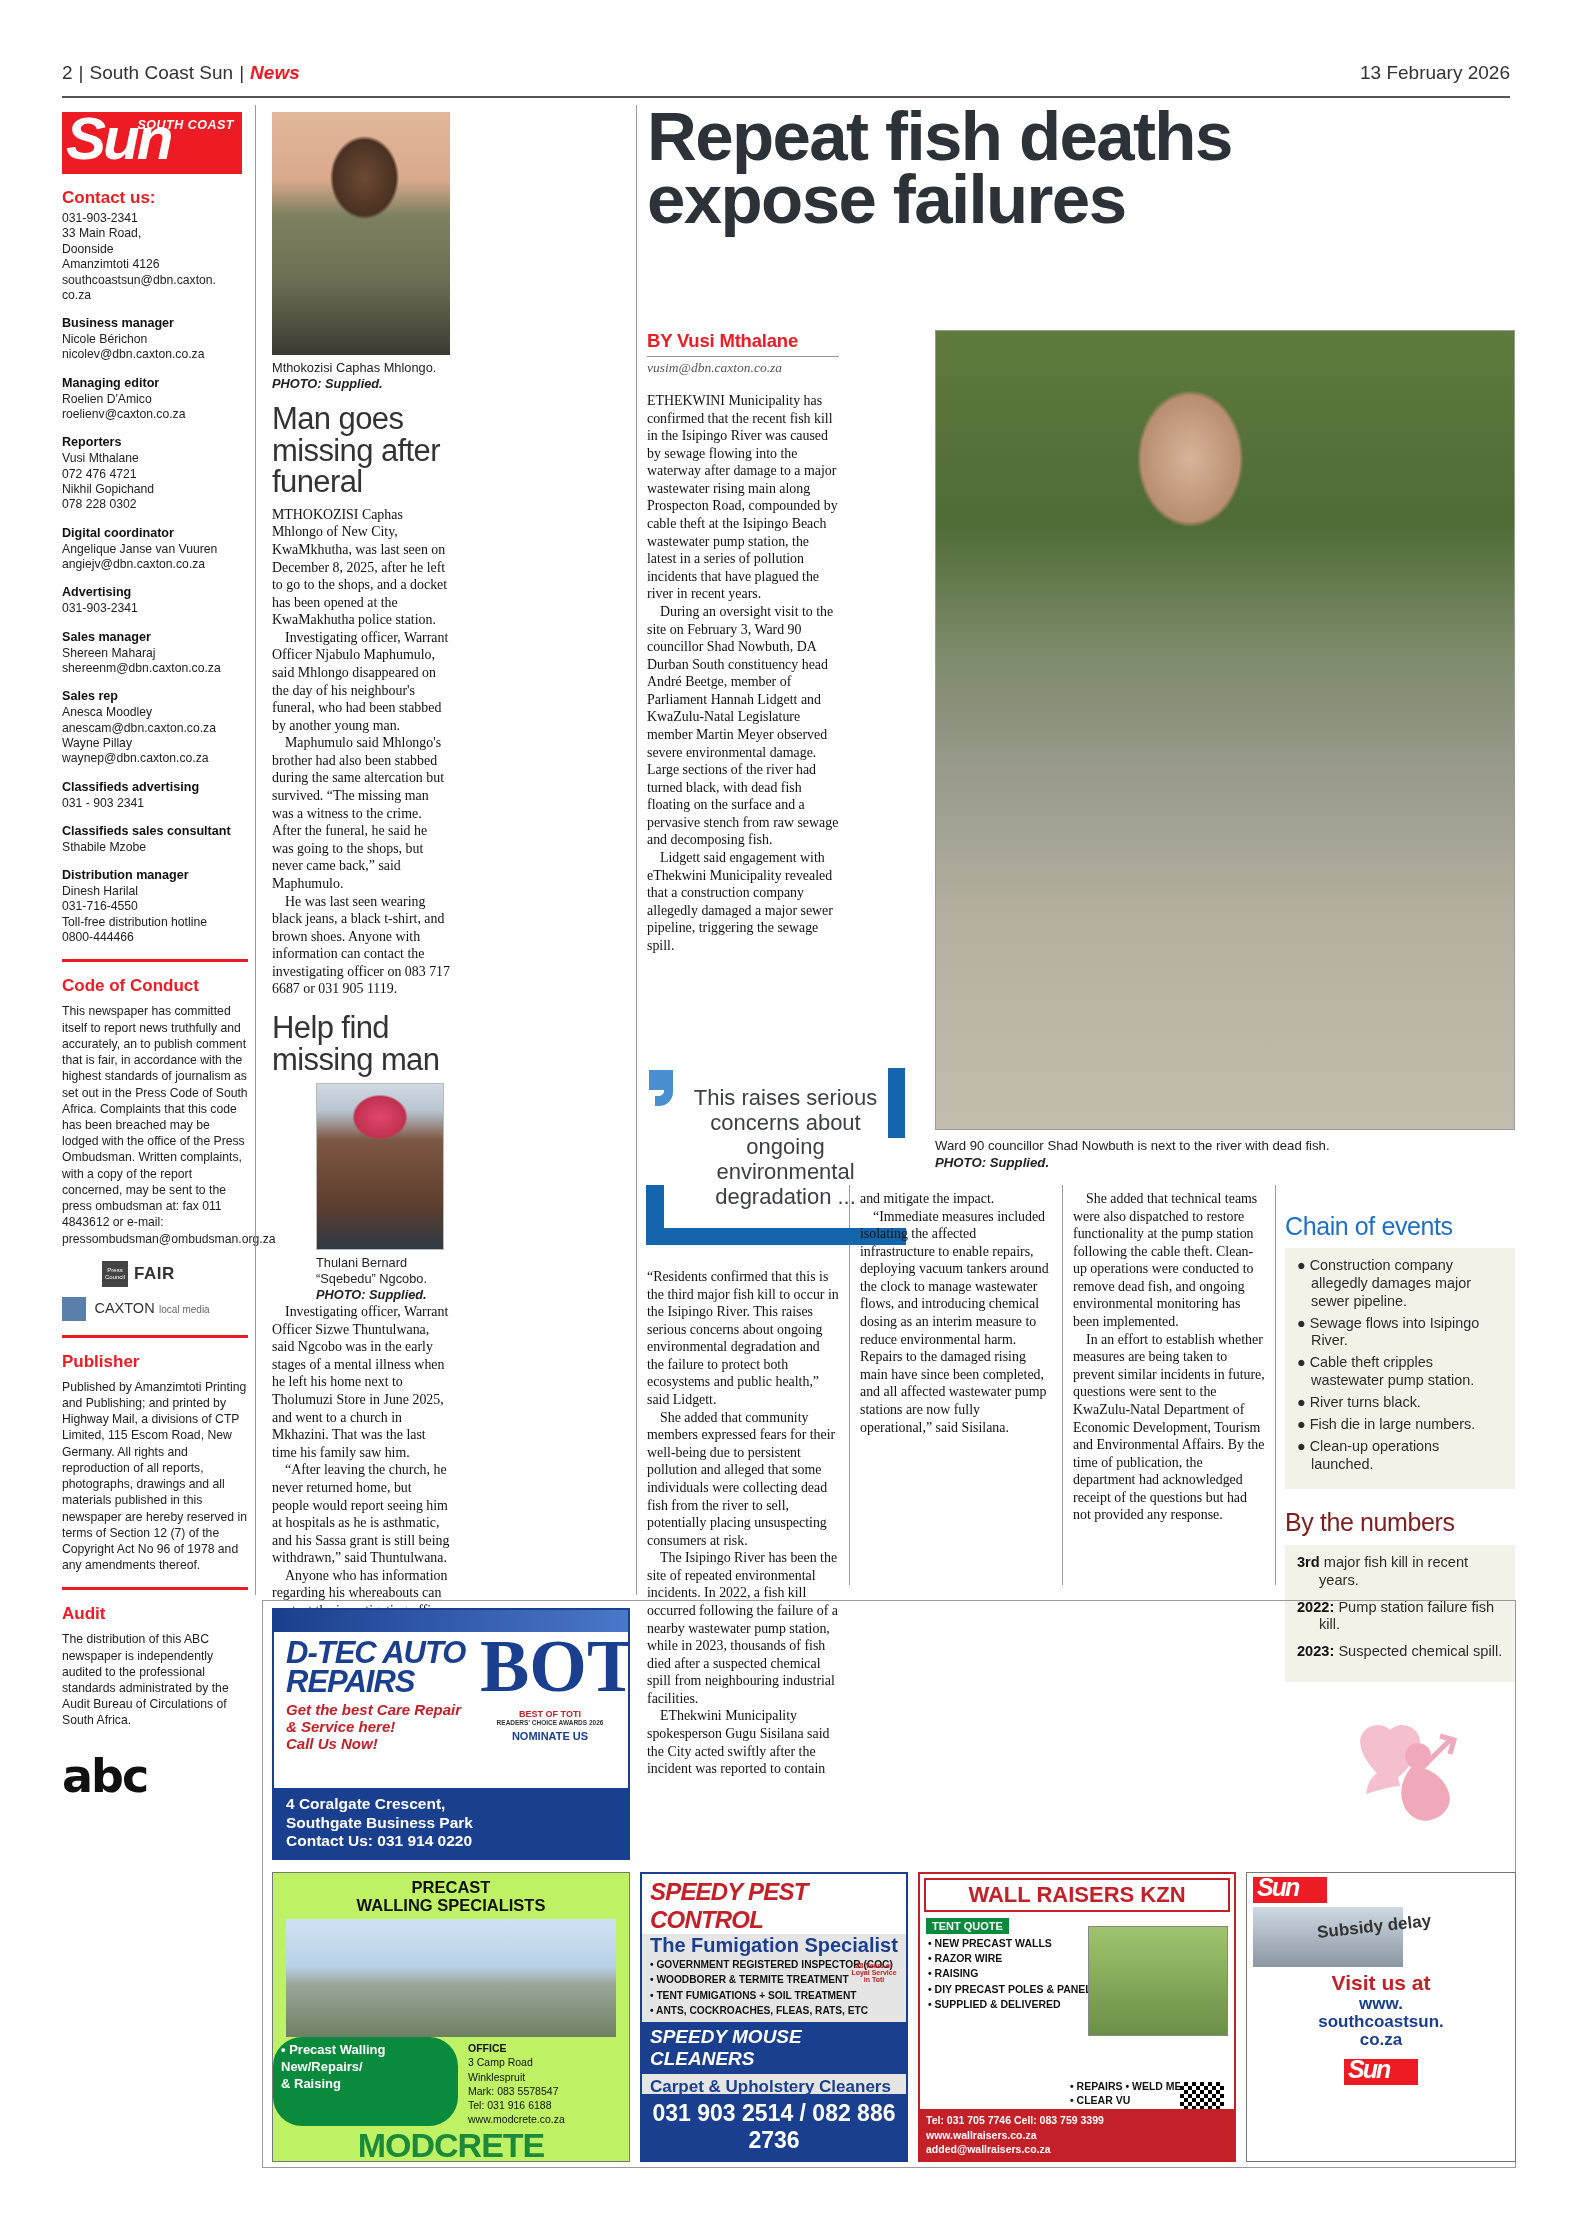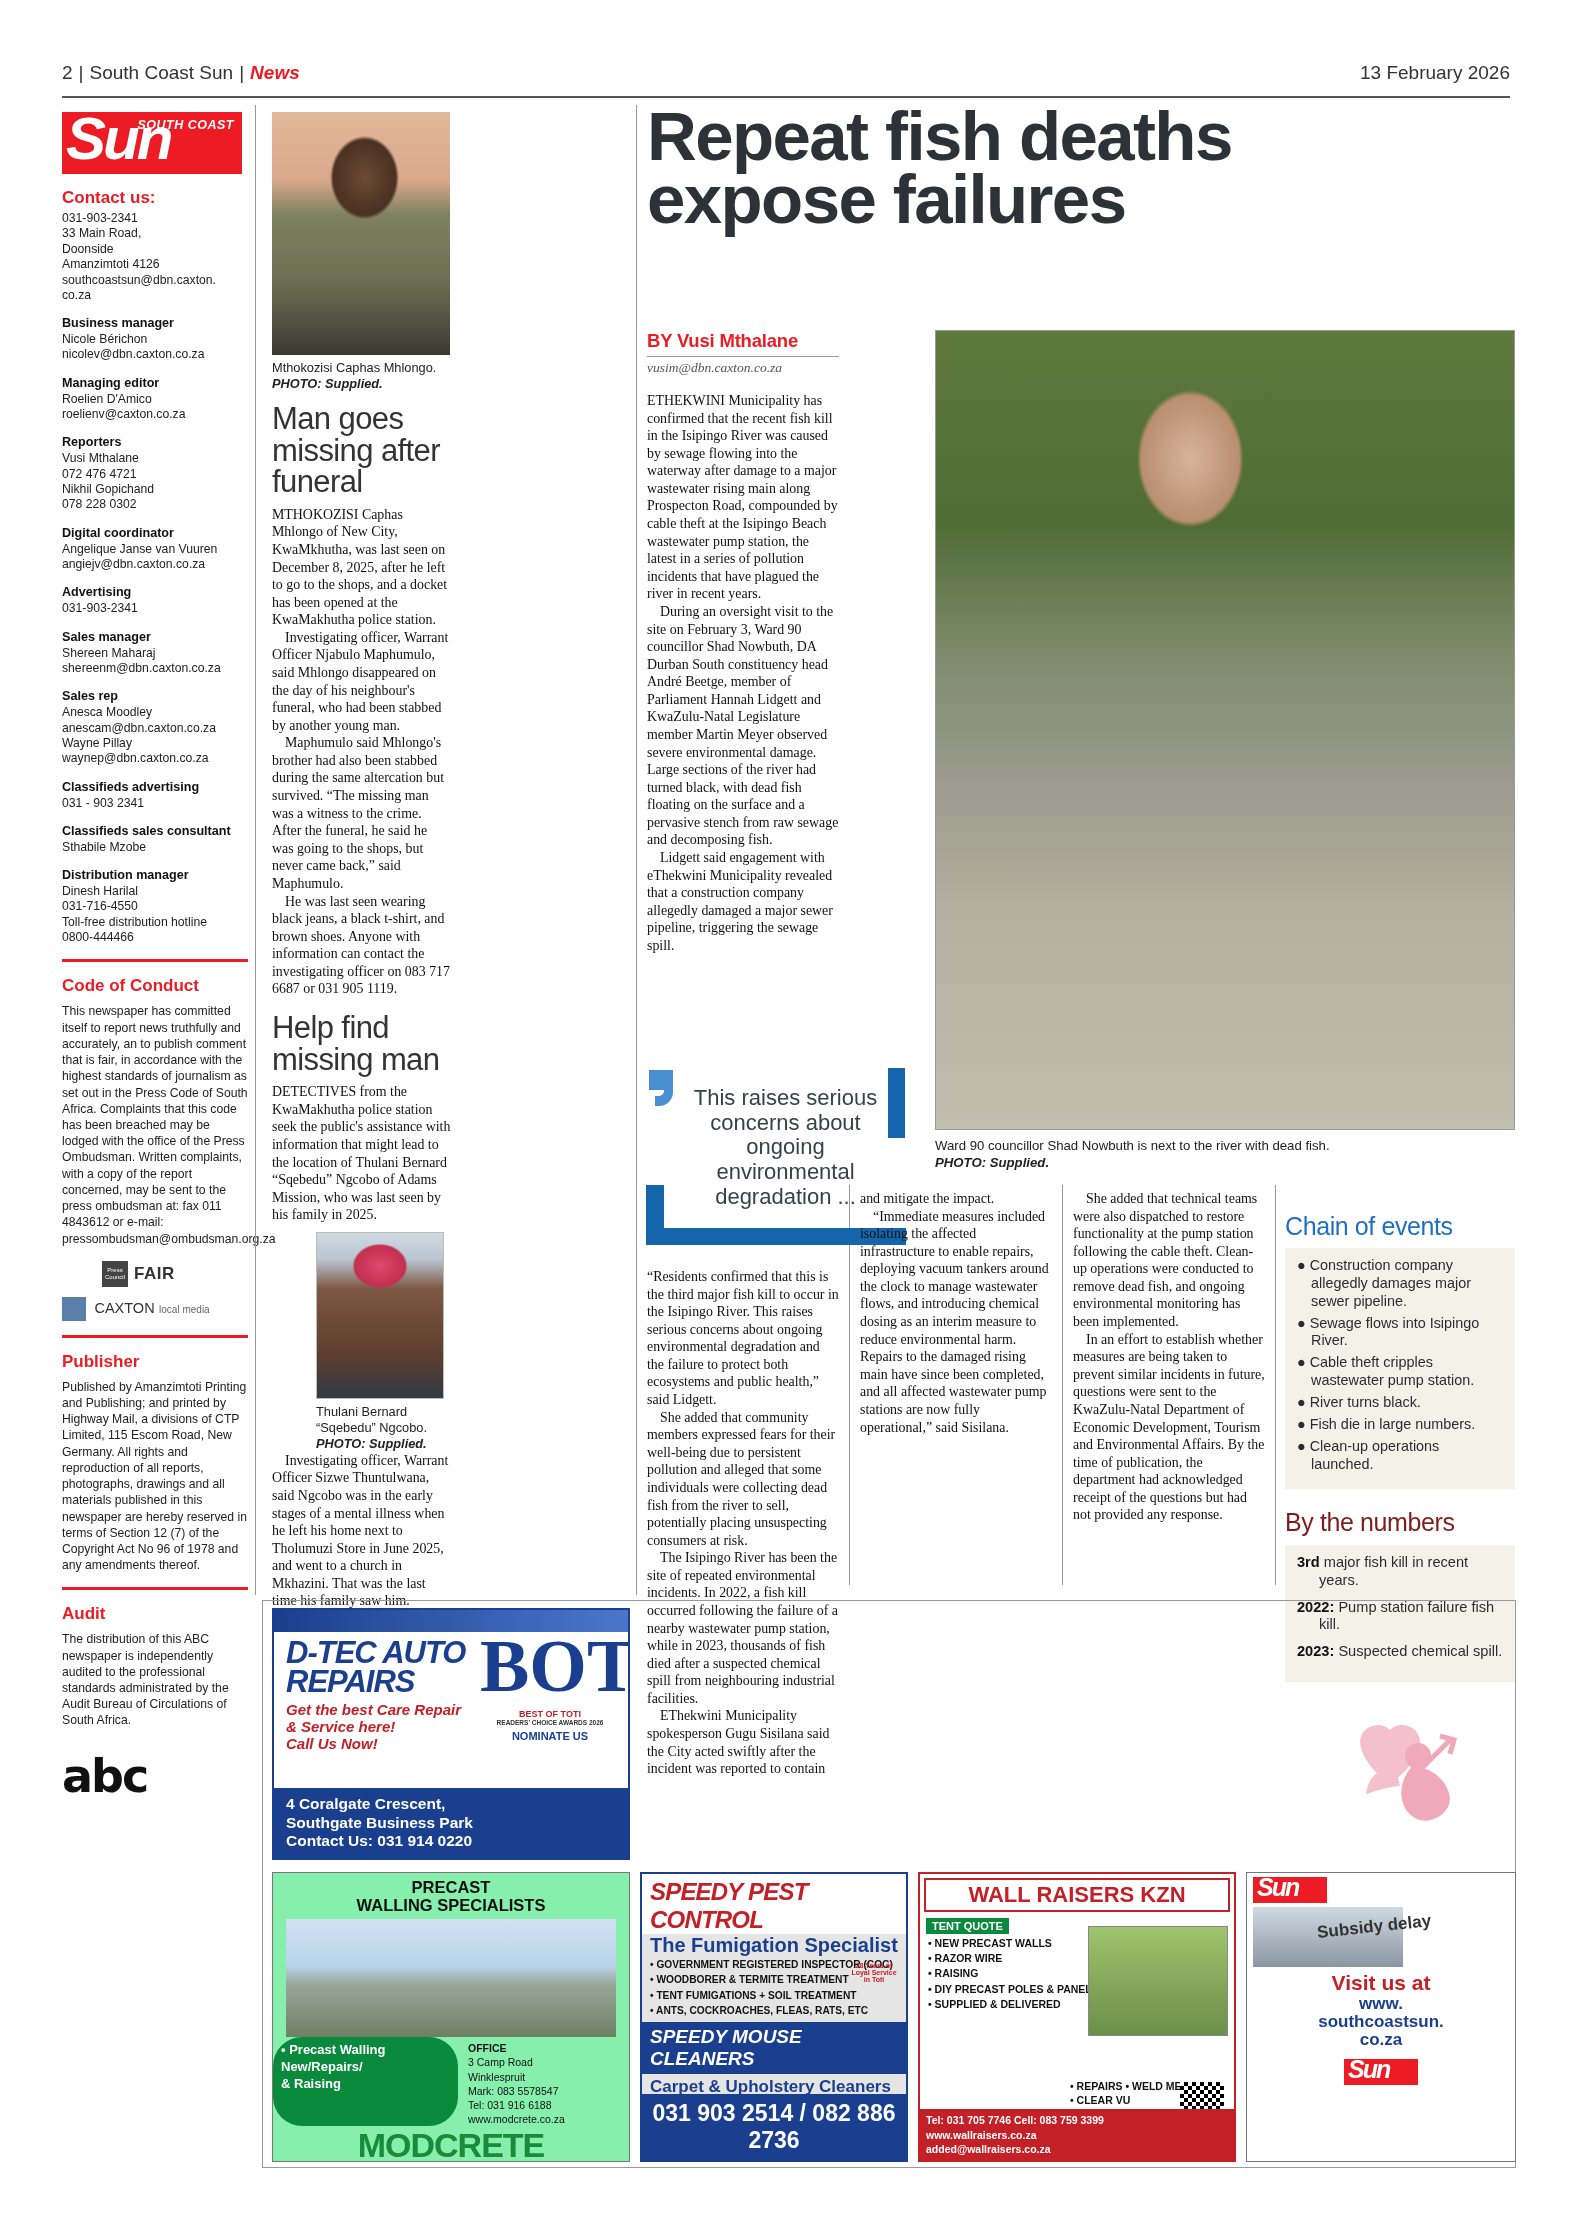--- a/index.html
+++ b/index.html
@@ -171,21 +171,21 @@
   .dtec-title { font-size: 31px; font-weight: bold; color: #1b3f8f; font-style: italic;
                 line-height: 0.95; padding: 6px 0 0 12px; letter-spacing: -1px; }
   .dtec-sub { font-size: 15px; font-weight: bold; color:#c32027; font-style: italic;
               padding: 4px 0 0 12px; line-height: 1.15;}
   .dtec-bar { position:absolute; left:0; bottom:0; width:100%; background:#1b3f8f; color:#fff;
               font-size:15.5px; font-weight:bold; padding:7px 12px; line-height:1.2; }
   .bot-circle { position: absolute; right: 8px; top: 14px; width: 140px; height: 150px; }
   .bot-letters { font-size: 74px; font-weight: bold; color: #1b3f8f; font-family: "Liberation Serif", serif; }
 
   
-  .ad-precast { left: 272px; top: 1872px; width: 358px; height: 290px; background:#86efac; }
+  .ad-precast { left: 272px; top: 1872px; width: 358px; height: 290px; background:#bef264; }
   .pc-title { text-align:center; font-size: 16.5px; font-weight: bold; color:#111; padding-top:5px; line-height:1.1;}
   .pc-img { margin: 5px auto 0; width: 330px; height: 118px;
             background: linear-gradient(180deg,#cfe2f2 0%,#b9d2e8 40%,#9aa89a 55%,#6f7f63 100%); }
   .pc-green { background:#0a8a3c; color:#fff; font-size:13px; font-weight:bold; padding:5px 8px; line-height:1.3;border-radius:29px;}
   .pc-mod { text-align:center; font-size:34px; font-weight:bold; color:#1b8a3a; letter-spacing:-1px; }
 
   
   .ad-speedy { left: 640px; top: 1872px; width: 268px; height: 290px; background:#e5e5e5; border:2px solid #1b3f8f;}
   .sp-t { background:#fff; color:#c32027; font-size:24px; font-weight:bold; font-style:italic;
           padding: 4px 8px 0; letter-spacing:-0.8px; }
@@ -334,23 +334,20 @@
     </div>
     <div class="sub-head">Man goes missing after funeral</div>
     <div class="body-serif" id="missing-body">
         <p>MTHOKOZISI Caphas Mhlongo of New City, KwaMkhutha, was last seen on December 8, 2025, after he left to go to the shops, and a docket has been opened at the KwaMakhutha police station.</p>
         <p class="ind">Investigating officer, Warrant Officer Njabulo Maphumulo, said Mhlongo disappeared on the day of his neighbour's funeral, who had been stabbed by another young man.</p>
         <p class="ind">Maphumulo said Mhlongo's brother had also been stabbed during the same altercation but survived. “The missing man was a witness to the crime. After the funeral, he said he was going to the shops, but never came back,” said Maphumulo.</p>
         <p class="ind">He was last seen wearing black jeans, a black t-shirt, and brown shoes. Anyone with information can contact the investigating officer on 083 717 6687 or 031 905 1119.</p>
       </div>
 
     <div class="sub-head" style="margin-top:14px;">Help find missing man</div>
-    <div class="body-serif" id="helpfind-body-1">
-        <p>DETECTIVES from the KwaMakhutha police station seek the public's assistance with information that might lead to the location of Thulani Bernard “Sqebedu” Ngcobo of Adams Mission, who was last seen by his family in 2025.</p>
-      </div>
     <div class="photo photo-ngcobo"></div>
     <div class="cap" style="margin-left:44px;width:130px;">
       <span>Thulani Bernard “Sqebedu” Ngcobo.</span><br>
       <i>PHOTO: Supplied.</i>
     </div>
     <div class="body-serif" id="helpfind-body-2">
         <p class="ind">Investigating officer, Warrant Officer Sizwe Thuntulwana, said Ngcobo was in the early stages of a mental illness when he left his home next to Tholumuzi Store in June 2025, and went to a church in Mkhazini. That was the last time his family saw him.</p>
         <p class="ind">“After leaving the church, he never returned home, but people would report seeing him at hospitals as he is asthmatic, and his Sassa grant is still being withdrawn,” said Thuntulwana.</p>
         <p class="ind">Anyone who has information regarding his whereabouts can contact the investigating officer on 082 348 5807.</p>
       </div>

